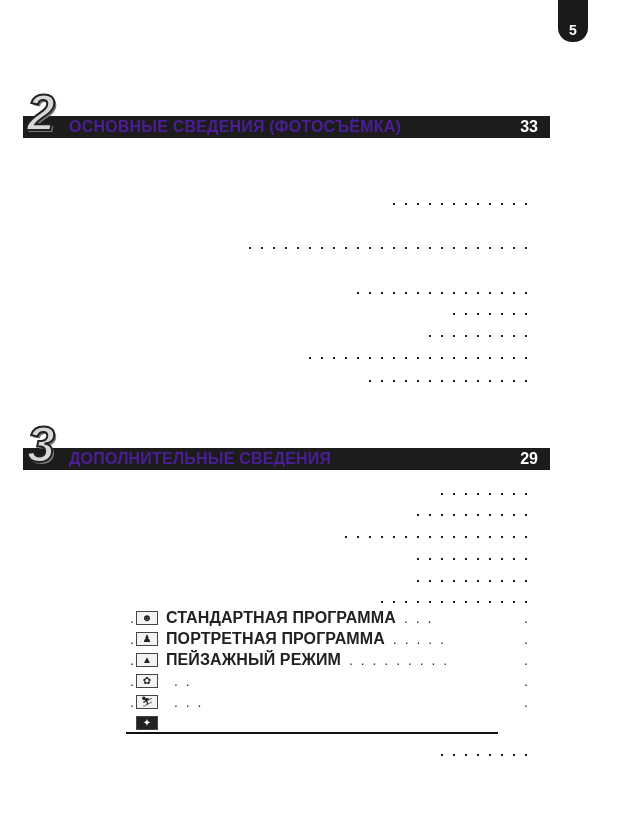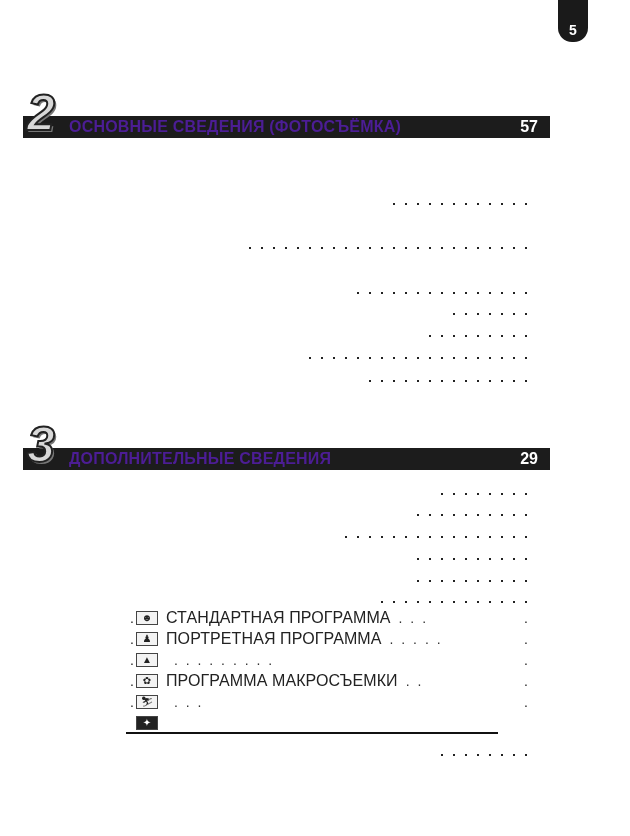--- a/index.html
+++ b/index.html
@@ -29,37 +29,37 @@
             background-size: 12px 10px; background-position: right center;
             background-repeat: repeat-x; }
 
     .prog-list { position: absolute; left: 120px; top: 607px; width: 420px; }
     .prog-item { position: relative; height: 21px; display: flex; align-items: center; }
     .prog-lead { width: 16px; font-size: 14px; color: #222; text-align: right; padding-right: 2px; box-sizing: border-box; }
     .prog-icon { width: 22px; height: 14px; border: 1px solid #444; box-sizing: border-box;
                  display: flex; align-items: center; justify-content: center; font-size: 10px;
                  color: #222; background: #f3f3f3; margin-right: 8px; }
     .prog-icon.dark { background: #222; color: #fff; }
-    .prog-label { font-size: 16px; color: #222; white-space: nowrap; letter-spacing: 0.1px; }
+    .prog-label { font-size: 16px; color: #222; white-space: nowrap; letter-spacing: 0.1px; font-weight: bold; }
     .prog-dots { font-size: 14px; color: #333; margin-left: 8px; letter-spacing: 2px; }
     .prog-end { position: absolute; right: 12px; font-size: 14px; color: #222; }
     .underline { position: absolute; left: 126px; top: 732px; width: 372px; height: 1.5px; background: #111; }
   </style>
 </head>
 <body>
 
 <div class="page-tab">
   <span>5</span>
 </div>
 
 <div class="section-header" style="top:114px;">
   <div class="section-bar"></div>
   <div class="section-num">2</div>
   <div class="section-title">ОСНОВНЫЕ СВЕДЕНИЯ (ФОТОСЪЁМКА)</div>
-  <div class="section-page">57</div>
+  <div class="section-page">33</div>
 </div>
 
 <div id="leaders-0">
     <div class="dots" style="top: 199px; left: 393px; right: 98px;"></div>
     <div class="dots" style="top: 243px; left: 240px; right: 98px;"></div>
     <div class="dots" style="top: 288px; left: 357px; right: 98px;"></div>
     <div class="dots" style="top: 309px; left: 443px; right: 98px;"></div>
     <div class="dots" style="top: 331px; left: 429px; right: 98px;"></div>
     <div class="dots" style="top: 353px; left: 303px; right: 98px;"></div>
     <div class="dots" style="top: 376px; left: 368px; right: 98px;"></div>
@@ -92,27 +92,27 @@
   <div class="prog-item">
     <span class="prog-lead">.</span>
     <span class="prog-icon">♟</span>
     <span class="prog-label">ПОРТРЕТНАЯ ПРОГРАММА</span>
     <span class="prog-dots">. . . . .</span>
     <span class="prog-end">.</span>
   </div>
   <div class="prog-item">
     <span class="prog-lead">.</span>
     <span class="prog-icon">▲</span>
+    <span class="prog-label">ПЕЙЗАЖНЫЙ РЕЖИМ</span>
     <span class="prog-dots">. . . . . . . . .</span>
     <span class="prog-end">.</span>
   </div>
   <div class="prog-item">
     <span class="prog-lead">.</span>
     <span class="prog-icon">✿</span>
-    <span class="prog-label">ПРОГРАММА МАКРОСЪЕМКИ</span>
     <span class="prog-dots">. .</span>
     <span class="prog-end">.</span>
   </div>
   <div class="prog-item">
     <span class="prog-lead">.</span>
     <span class="prog-icon">⛷</span>
     <span class="prog-dots">. . .</span>
     <span class="prog-end">.</span>
   </div>
   <div class="prog-item">

